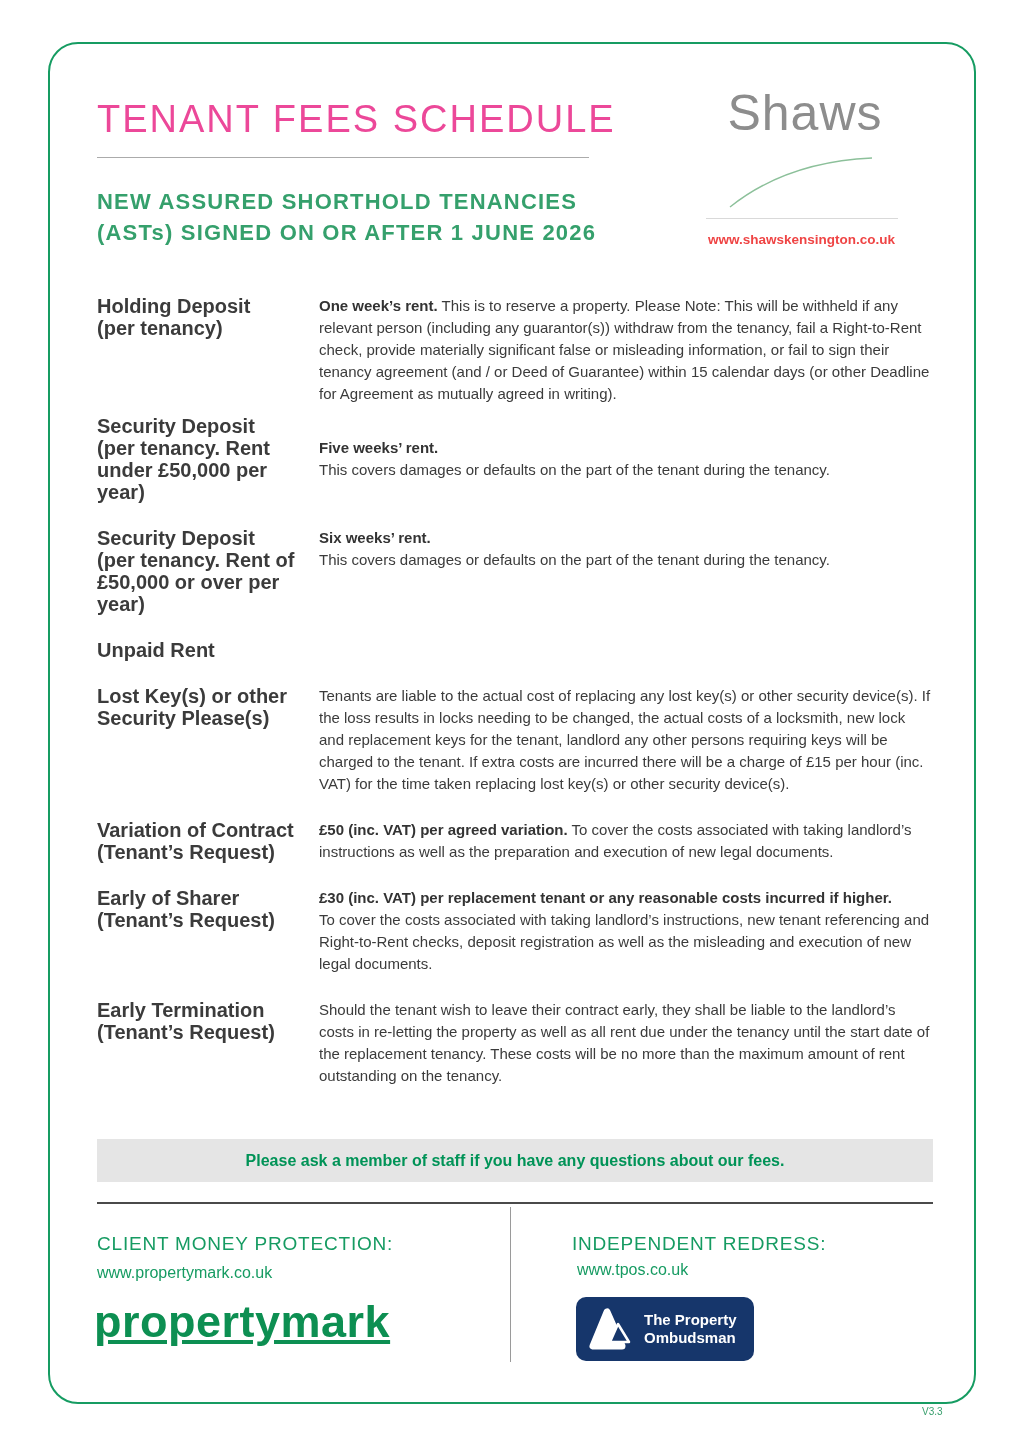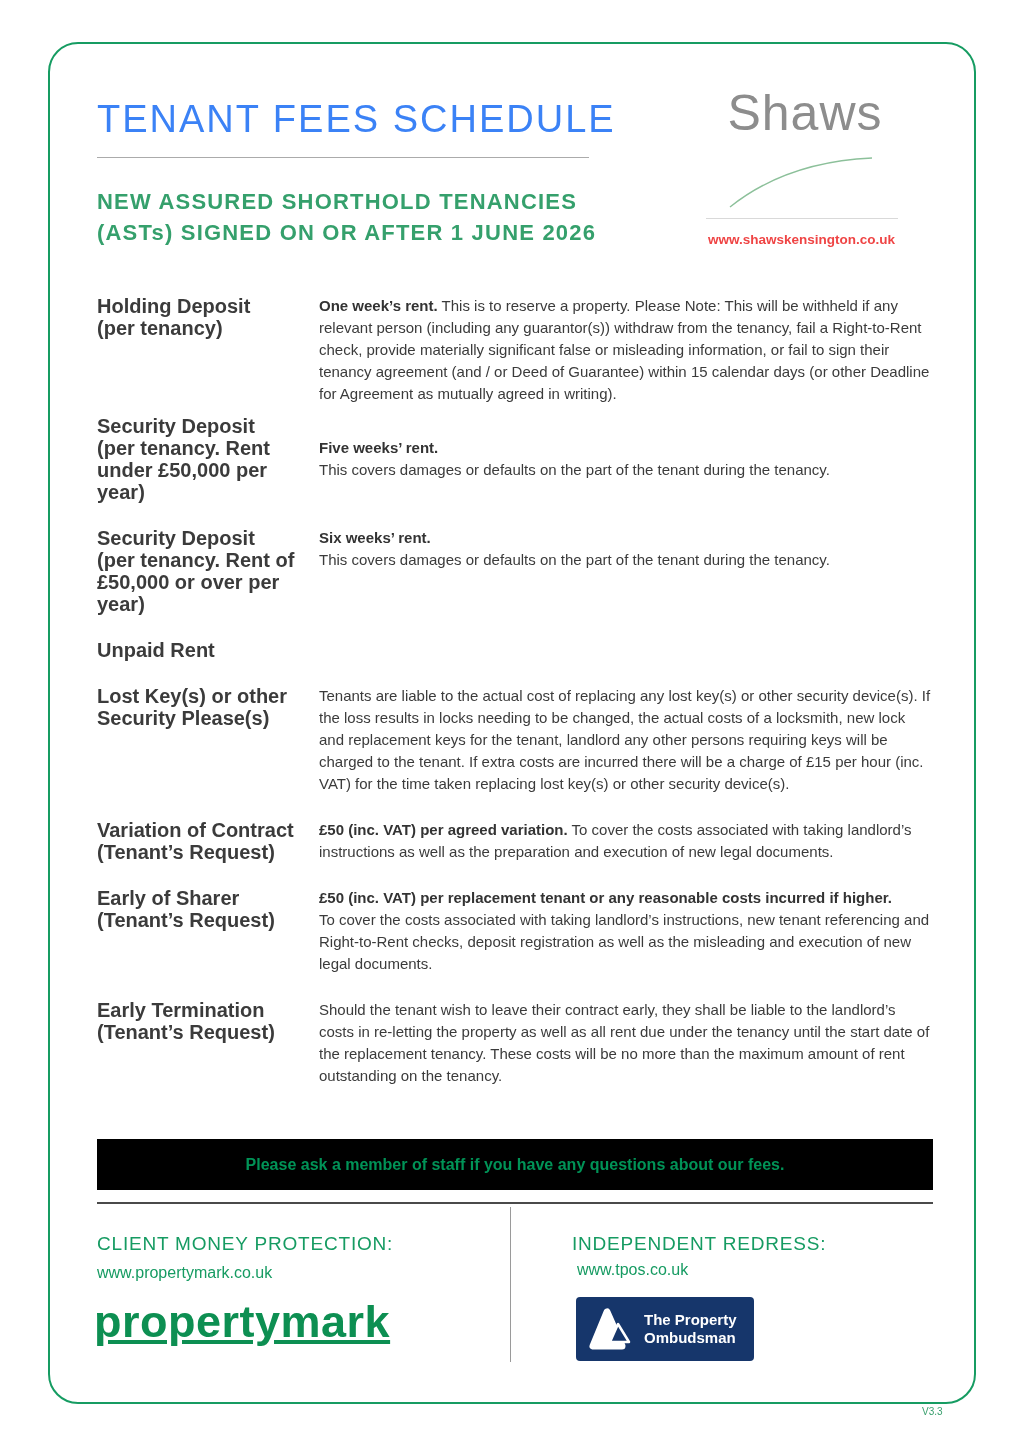--- a/index.html
+++ b/index.html
@@ -15,21 +15,21 @@
     position: absolute; left: 48px; top: 42px;
     width: 928px; height: 1362px;
     border: 2px solid #169c62;
     border-radius: 30px;
     background: #ffffff;
   }
   
   .doc-title {
     position: absolute; left: 97px; top: 98px;
     font-size: 38px; font-weight: 400; letter-spacing: 2px;
-    color: #3b82f6;
+    color: #ec4899;
   }
   .title-rule {
     position: absolute; left: 97px; top: 157px;
     width: 492px; height: 1px; background: #ababab;
   }
   .doc-subtitle {
     position: absolute; left: 97px; top: 186px;
     font-size: 22px; letter-spacing: 1.2px; line-height: 31px;
     color: #35a06c; white-space: pre-line;
   }
@@ -55,22 +55,22 @@
     flex: 0 0 222px; font-weight: bold; font-size: 20px;
     line-height: 22px; color: #3b3b3b; white-space: pre-line;
     padding-right: 10px;
   }
   .fee-content { flex: 1; font-size: 15px; line-height: 22px; color: #3b3b3b; }
   .fee-content.offset-one-line { padding-top: 22px; }
   .fee-content strong { color: #333333; }
   
   .banner {
     position: absolute; left: 97px; top: 1139px;
-    width: 836px; height: 51px;
-    background: #000000;
+    width: 836px; height: 43px;
+    background: #e5e5e5;
     display: flex; align-items: center; justify-content: center;
   }
   .banner-text { font-size: 16px; font-weight: bold; color: #009357; }
   
   .footer-rule {
     position: absolute; left: 97px; top: 1202px;
     width: 836px; height: 2px; background: #4a4a4a;
   }
   .footer-divider {
     position: absolute; left: 510px; top: 1207px;
@@ -89,21 +89,21 @@
   .redress-url { left: 577px; top: 1261px; }
   .propertymark-logo {
     position: absolute; left: 94px; top: 1296px;
     font-size: 45px; font-weight: bold; color: #0d8f52;
     letter-spacing: 0.5px;
     text-decoration: underline;
   }
   .tpo-logo {
     position: absolute; left: 576px; top: 1297px;
     width: 178px; height: 64px;
-    background: #16366b; border-radius: 4px;
+    background: #16366b; border-radius: 10px;
     display: flex; align-items: center; gap: 8px;
     padding: 0 10px 0 12px;
   }
   .tpo-text {
     color: #ffffff; font-weight: bold; font-size: 15px; line-height: 18px;
   }
   .version-label {
     position: absolute; left: 922px; top: 1406px;
     font-size: 10px; color: #3aa06e;
   }
@@ -174,21 +174,21 @@
 (Tenant’s Request)</div>
     <div class="fee-content">
       <p><strong>£50 (inc. VAT) per agreed variation.</strong> <span>To cover the costs associated with taking landlord’s instructions as well as the preparation and execution of new legal documents.</span></p>
     </div>
   </div>
 
   <div class="fee-row">
     <div class="fee-label">Early of Sharer
 (Tenant’s Request)</div>
     <div class="fee-content">
-      <p><strong>£50 (inc. VAT) per replacement tenant or any reasonable costs incurred if higher.</strong></p>
+      <p><strong>£30 (inc. VAT) per replacement tenant or any reasonable costs incurred if higher.</strong></p>
       <p>To cover the costs associated with taking landlord’s instructions, new tenant referencing and Right-to-Rent checks, deposit registration as well as the misleading and execution of new legal documents.</p>
     </div>
   </div>
 
   <div class="fee-row">
     <div class="fee-label">Early Termination
 (Tenant’s Request)</div>
     <div class="fee-content">
       <p>Should the tenant wish to leave their contract early, they shall be liable to the landlord’s costs in re-letting the property as well as all rent due under the tenancy until the start date of the replacement tenancy. These costs will be no more than the maximum amount of rent outstanding on the tenancy.</p>
     </div>

